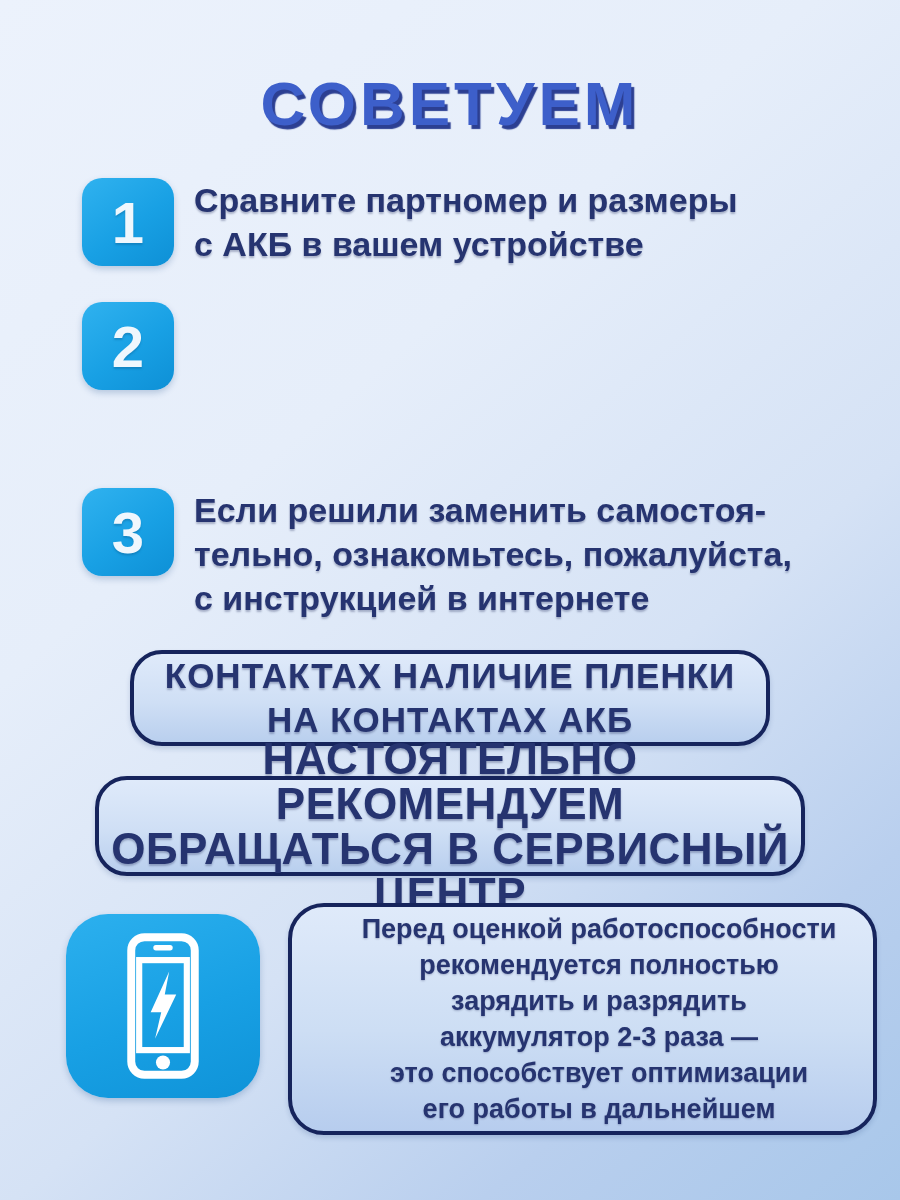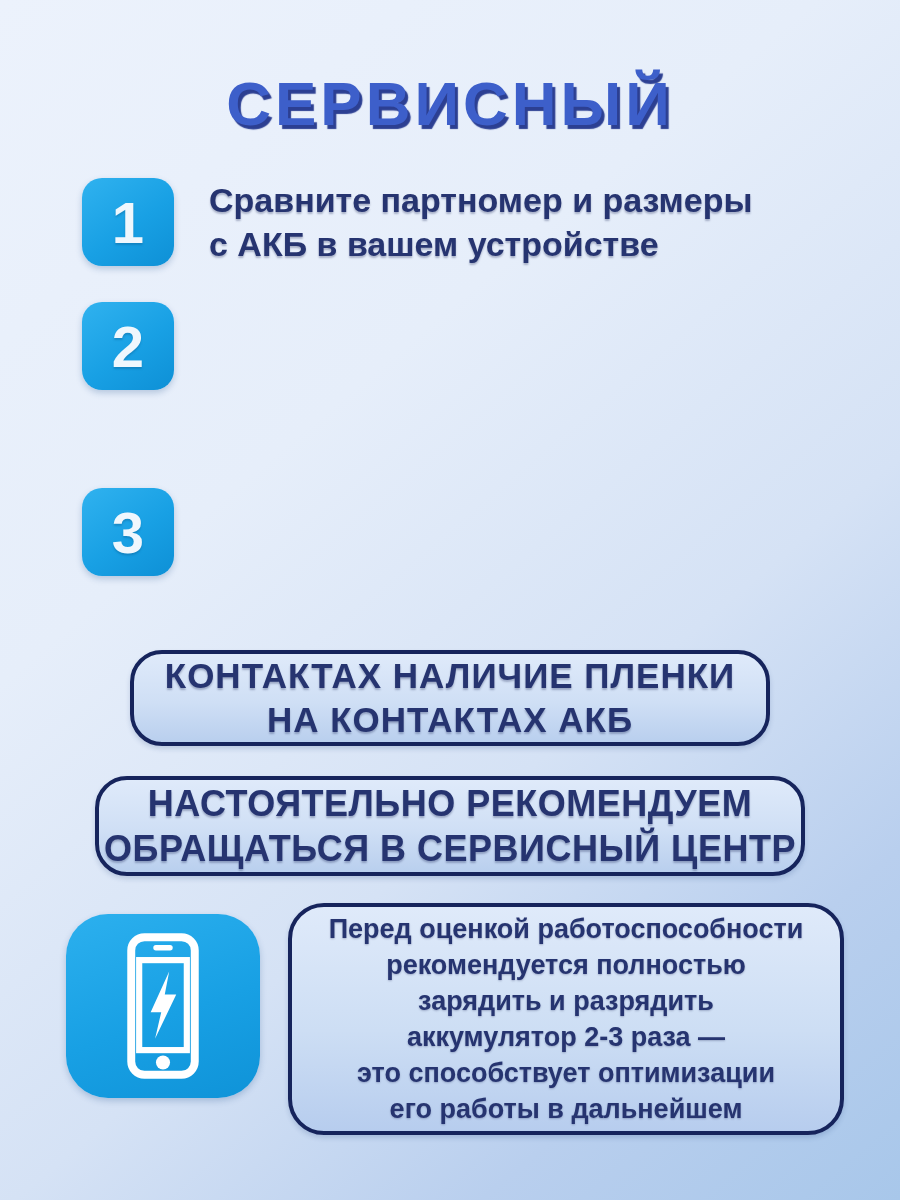--- a/index.html
+++ b/index.html
@@ -28,75 +28,79 @@
   .num {
     flex: 0 0 auto; width: 92px; height: 88px; margin-top: 2px;
     border-radius: 20px;
     background: linear-gradient(145deg, #30b2ef 0%, #18a0e4 55%, #0e90d6 100%);
     box-shadow: 0 3px 6px rgba(30, 80, 140, 0.25);
     display: flex; align-items: center; justify-content: center;
     color: #eff7fd; font-size: 58px; font-weight: 800;
     text-shadow: 0 2px 2px rgba(10, 90, 140, 0.35);
   }
   .itext {
-    margin-left: 35px; padding-top: 2px;
+    margin-left: 20px; padding-top: 2px;
     font-size: 34px; font-weight: 700; line-height: 44px;
     color: #263470;
     text-shadow: 0 2px 2px rgba(24, 34, 84, 0.30);
   }
   .lines { white-space: pre-line; }
   .callout {
     position: absolute;
     border: 4px solid #16245c; border-radius: 32px;
     background: linear-gradient(180deg, #dfeafa 0%, #cfdff5 55%, #b9cfee 100%);
     box-shadow: 0 3px 5px rgba(30, 60, 120, 0.18);
     display: flex; flex-direction: column; align-items: center; justify-content: center;
     text-align: center;
     font-weight: 800; color: #263470;
     text-shadow: 0 2px 2px rgba(24, 34, 84, 0.30);
   }
   .callout1 { left: 130px; top: 650px; width: 632px; height: 88px; font-size: 35px; line-height: 44px; letter-spacing: 1px; }
-  .callout2 { left: 95px; top: 776px; width: 702px; height: 92px; font-size: 36px; line-height: 45px; letter-spacing: 0.5px; }
+  .callout2 { left: 95px; top: 776px; width: 702px; height: 92px; font-size: 44px; line-height: 45px; letter-spacing: 0.5px; }
   .icon-tile {
     position: absolute; left: 66px; top: 914px; width: 194px; height: 184px;
     border-radius: 42px;
     background: linear-gradient(160deg, #2cb0ee 0%, #18a0e4 55%, #0f93d8 100%);
     box-shadow: 0 3px 6px rgba(30, 80, 140, 0.25);
     display: flex; align-items: center; justify-content: center;
   }
   .note-box {
     position: absolute; left: 288px; top: 903px; width: 548px; height: 224px;
     border: 4px solid #16245c; border-radius: 36px;
     background: linear-gradient(180deg, #dfeafa 0%, #cddef4 55%, #b7cdee 100%);
     box-shadow: 0 3px 5px rgba(30, 60, 120, 0.18);
     display: flex; align-items: center; justify-content: center;
     text-align: center;
     font-size: 27px; font-weight: 800; line-height: 36px; color: #263470;
     text-shadow: 0 1px 2px rgba(24, 34, 84, 0.28);
+    padding-left: 33px;
   }
 </style>
 </head>
 <body>
 
 <div class="canvas">
 
-  <h1 class="title">СЕРВИСНЫЙ</h1>
+  <h1 class="title">СОВЕТУЕМ</h1>
 
   <div class="item item1">
     <div class="num">1</div>
     <div class="itext lines">Сравните партномер и размеры
 с АКБ в вашем устройстве</div>
   </div>
 
   <div class="item item2">
     <div class="num">2</div>
   </div>
 
   <div class="item item3">
     <div class="num">3</div>
+    <div class="itext lines">Если решили заменить самостоя-
+тельно, ознакомьтесь, пожалуйста,
+с инструкцией в интернете</div>
   </div>
 
   <div class="callout callout1 lines">КОНТАКТАХ НАЛИЧИЕ ПЛЕНКИ
 НА КОНТАКТАХ АКБ</div>
 
   <div class="callout callout2 lines">НАСТОЯТЕЛЬНО РЕКОМЕНДУЕМ
 ОБРАЩАТЬСЯ В СЕРВИСНЫЙ ЦЕНТР</div>
 
   <div class="icon-tile">
     <svg width="124" height="150" viewBox="0 0 110 170" aria-hidden="true">

